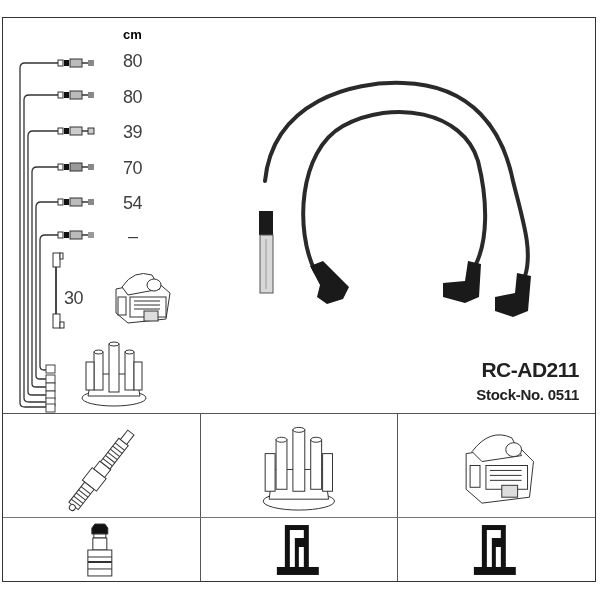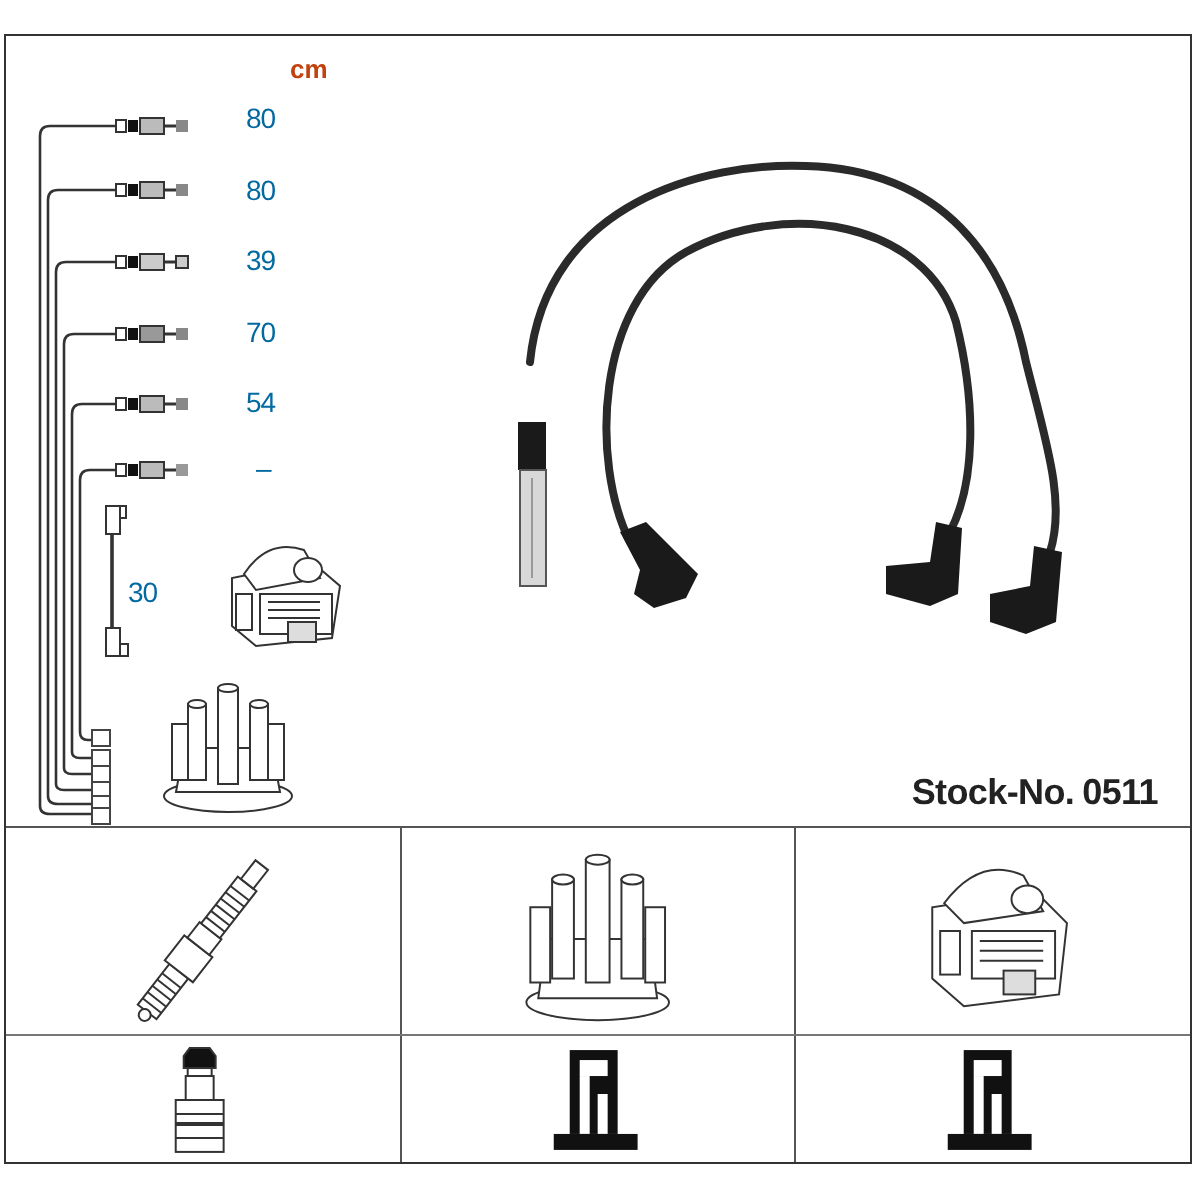--- a/index.html
+++ b/index.html
@@ -9,26 +9,26 @@
            border: 1.5px solid #333; box-sizing: border-box; }
   .top-section { position: absolute; left: 0; top: 0; width: 100%; height: 396px;
                  border-bottom: 1.5px solid #555; box-sizing: border-box; }
   .grid-row { position: absolute; left: 0; width: 100%; display: flex; box-sizing: border-box; }
   .row-a { top: 396px; height: 104px; border-bottom: 1.5px solid #777; }
   .row-b { top: 500px; height: 63px; }
   .cell { flex: 1; position: relative; box-sizing: border-box; }
   .cell + .cell { border-left: 1.5px solid #555; }
   .cell svg { position: absolute; left: 0; top: 0; width: 100%; height: 100%; }
   .svg-layer { position: absolute; left: 0; top: 0; }
-  .len-label { position: absolute; font-size: 14px; color: #0369a1; letter-spacing: -0.5px;
+  .len-label { position: absolute; font-size: 18px; color: #404040; letter-spacing: -0.5px;
                font-family: "Liberation Sans", sans-serif; }
-  .unit-label { position: absolute; left: 120px; top: 9px; font-size: 13px; font-weight: bold; color: #c2410c; margin-left: 22px; }
+  .unit-label { position: absolute; left: 120px; top: 9px; font-size: 13px; font-weight: bold; color: #000000; }
   .title { position: absolute; right: 16px; top: 340px; font-size: 21px; font-weight: bold; color: #222;
            letter-spacing: -0.5px; }
-  .stock { position: absolute; right: 16px; top: 368px; font-size: 18px; font-weight: bold; color: #222;
+  .stock { position: absolute; right: 16px; top: 368px; font-size: 15px; font-weight: bold; color: #222;
            letter-spacing: -0.3px; }
   .stock span { margin-left: 4px; }
 </style>
 </head>
 <body>
 
 <div class="frame">
 
   <div class="top-section">
 
@@ -172,20 +172,21 @@
 
       <g fill="#1a1a1a">
         <path d="M265 200 L278 203 L276 236 L262 242 L240 236 L240 222 L262 220 Z"></path>
       </g>
 
       <g fill="#1a1a1a">
         <path d="M314 212 L328 215 L325 250 L310 256 L292 250 L292 236 L312 232 Z"></path>
       </g>
     </svg>
 
+    <div class="title">RC-AD211</div>
     <div class="stock">
       <span style="margin-left:0">Stock-No.</span><span>0511</span>
     </div>
   </div>
 
   <div class="grid-row row-a">
     <div class="cell">
       <svg viewBox="0 0 197 104">
         <g transform="translate(100,55) rotate(-52)" stroke="#333" stroke-width="1" fill="#fff">
           <rect x="-48" y="-6" width="26" height="12"></rect>

